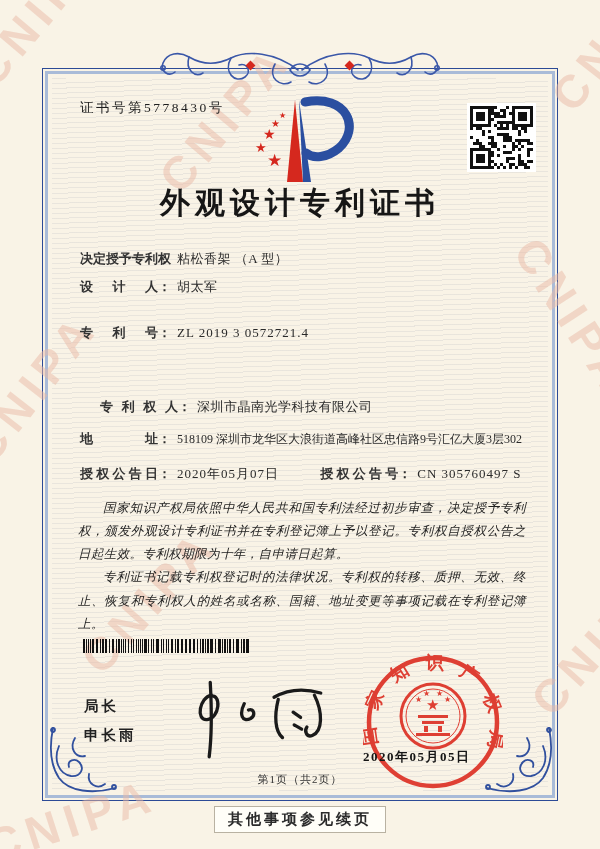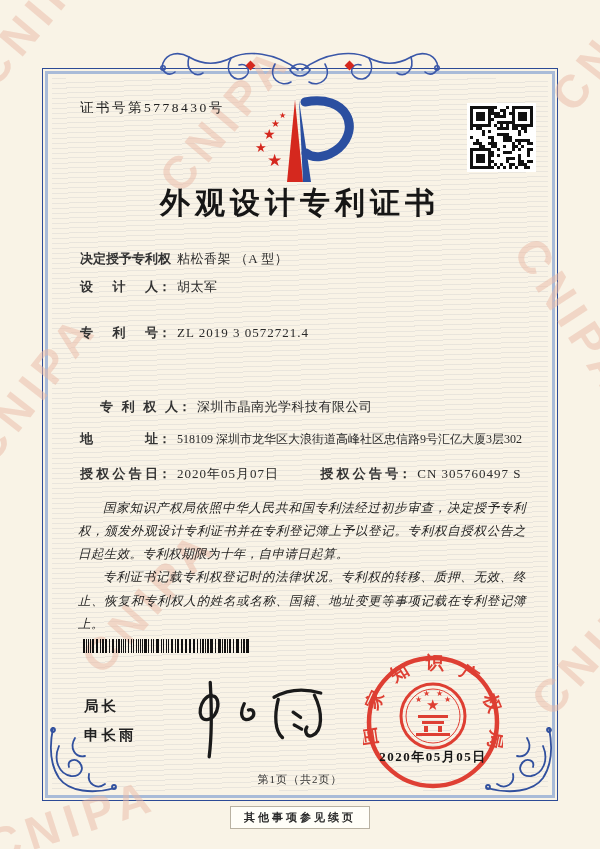--- a/index.html
+++ b/index.html
@@ -90,31 +90,31 @@
   .signer{
     position:absolute;left:84px;top:692px;z-index:2;
     font-family:"Liberation Sans","DejaVu Sans",sans-serif;
     font-size:14.5px;font-weight:bold;letter-spacing:3px;
     line-height:2;color:#222;
   }
   .autograph{position:absolute;left:172px;top:676px;z-index:3;}
   .seal{position:absolute;left:363px;top:652px;z-index:2;}
   .seal-date{
     position:absolute;left:363px;top:748px;width:140px;z-index:3;
-    text-align:center;font-size:13px;font-weight:bold;
+    text-align:left;font-size:13px;font-weight:bold;
     letter-spacing:1.5px;color:#151515;
   }
   .page-num{
     position:absolute;left:0;right:0;top:772px;z-index:2;
     text-align:center;font-size:11px;letter-spacing:1px;color:#333;
   }
   .cont-note{
     position:absolute;left:50%;top:806px;transform:translateX(-50%);z-index:2;
     background:#fffef8;border:1px solid #b9b2a2;
-    padding:3px 13px;font-size:11px;font-weight:bold;
+    padding:3px 13px;font-size:15px;font-weight:bold;
     letter-spacing:3px;color:#2b2b2b;white-space:nowrap;
   }
   svg text{font-family:"DejaVu Sans","Liberation Sans",sans-serif;}
   svg .sealtxt{font-family:"Liberation Serif","DejaVu Serif",serif;}
 </style>
 </head>
 <body>
 
 <div id="page">
 

